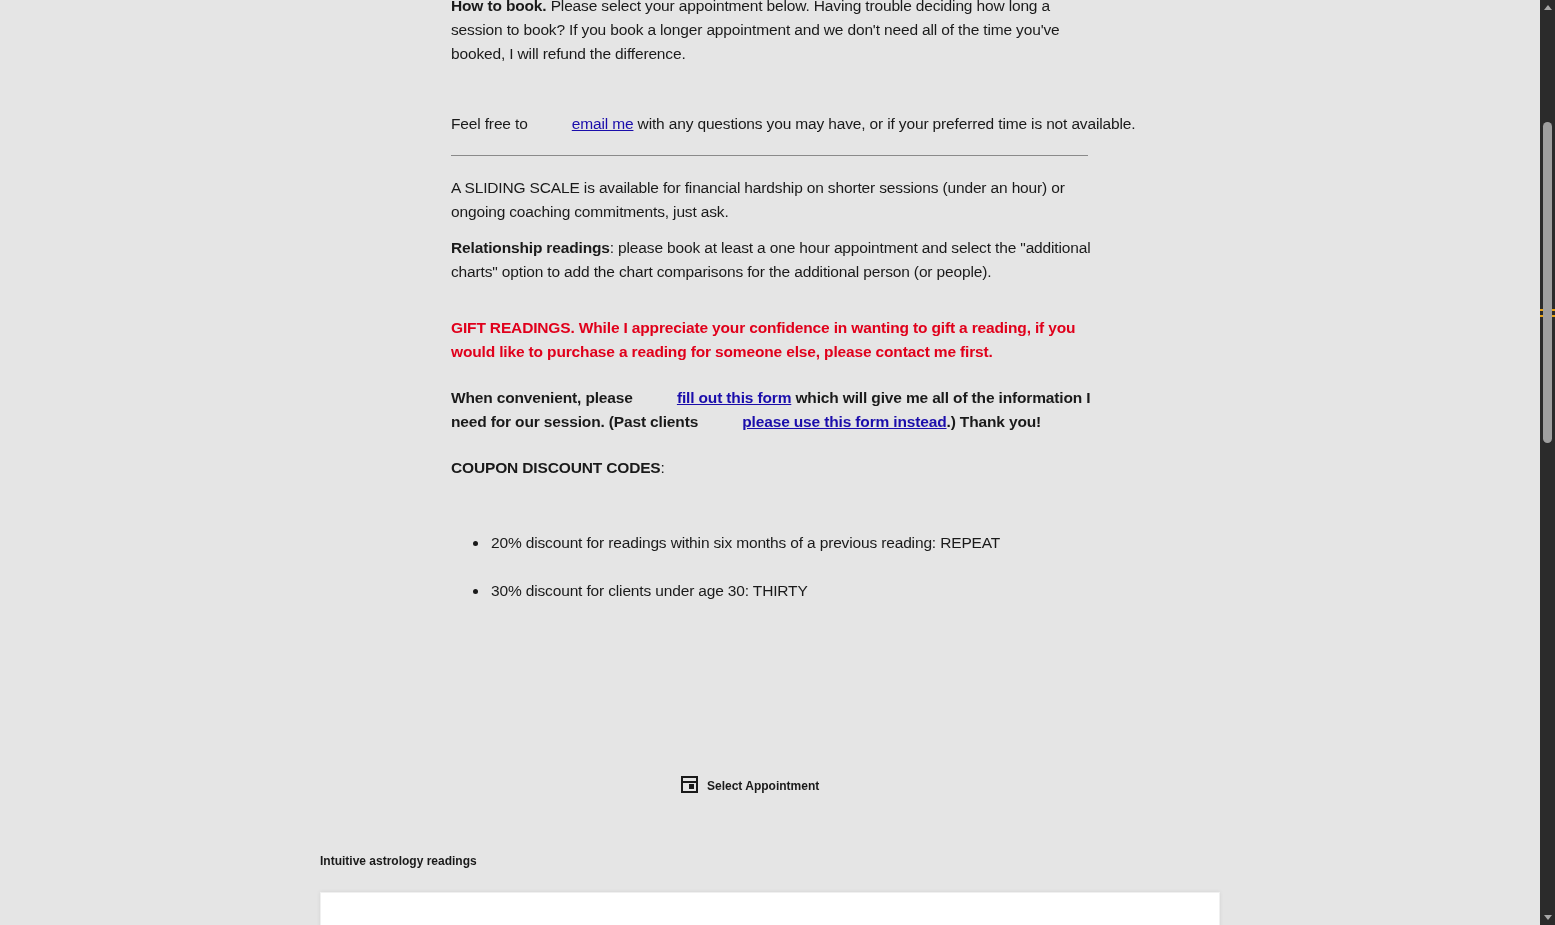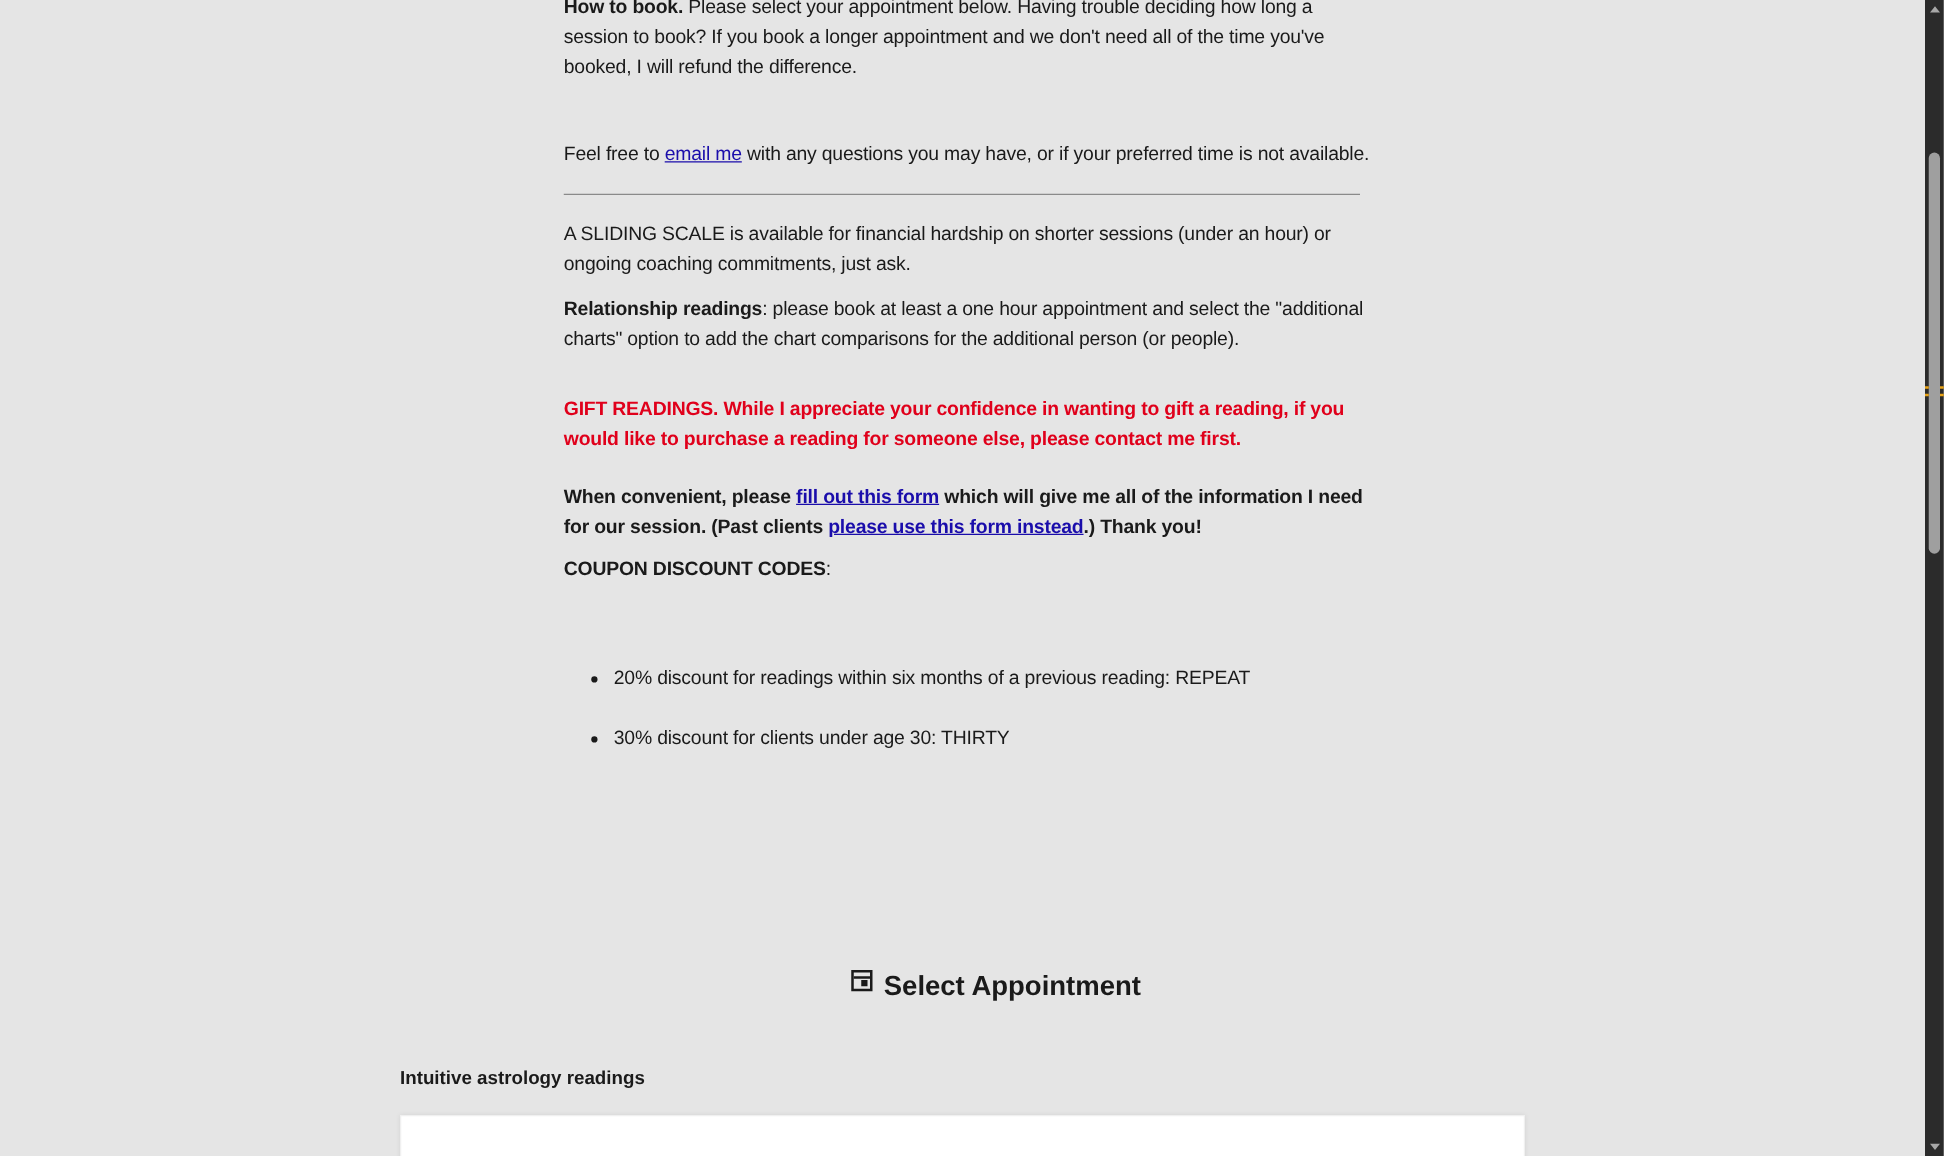--- a/index.html
+++ b/index.html
@@ -22,36 +22,36 @@
     .content {
       position: absolute;
       left: 451px;
       top: -6px;
       width: 640px;
       font-size: 15.5px;
       line-height: 24px;
       letter-spacing: -0.15px;
     }
     .content p { margin: 0; }
-    .content a { color: #1a0dab; text-decoration: underline; }
+    .content a { color: #1a0dab; text-decoration: underline; margin-left: 40px; }
     .content b { font-weight: bold; }
     .p-howto { position: absolute; top: 0; left: 0; width: 640px; }
     .p-email { position: absolute; top: 118px; left: 0; width: 640px; white-space: nowrap; }
     .divider {
       position: absolute; top: 161px; left: 0; width: 637px;
       height: 0; border-top: 1px solid #8a8a8a;
     }
     .p-sliding { position: absolute; top: 182px; left: 0; width: 640px; }
     .p-relationship { position: absolute; top: 242px; left: 0; width: 640px; }
     .p-gift {
       position: absolute; top: 322px; left: 0; width: 640px;
       color: #e0001b; font-weight: bold;
     }
     .p-form { position: absolute; top: 392px; left: 0; width: 640px; font-weight: bold; }
-    .p-coupon-head { position: absolute; top: 450px; left: 0; font-weight: bold; }
+    .p-coupon-head { position: absolute; top: 462px; left: 0; font-weight: bold; }
     .p-coupon-head .colon { font-weight: normal; }
     .coupon-list {
       position: absolute; top: 537px; left: 0; width: 600px;
       list-style: none;
     }
     .coupon-list li {
       position: relative;
       padding-left: 40px;
       margin-bottom: 24px;
     }
@@ -59,39 +59,39 @@
       position: absolute; left: 22px; top: 10px;
       width: 5px; height: 5px; border-radius: 50%;
       background: #1a1a1a;
     }
     .hl-orange { background: #ff9632; padding: 0 0px; }
     .hl-yellow { background: #ffff00; }
 
     .select-appt {
       position: absolute;
       top: 776px; left: 681px;
-      display: flex; align-items: flex-start; gap: 9px;
-      font-size: 22px; font-weight: bold; color: #1a1a1a;
+      display: flex; align-items: flex-end; gap: 9px;
+      font-size: 12px; font-weight: bold; color: #1a1a1a;
       cursor: pointer;
     }
     .cal-icon {
       width: 17px; height: 17px; position: relative;
       border: 2px solid #1a1a1a;
     }
     .cal-icon::before {
       content: ""; position: absolute; left: 0; right: 0; top: 3px;
       border-top: 2px solid #1a1a1a;
     }
     .cal-icon::after {
       content: ""; position: absolute; right: 2px; bottom: 2px;
       width: 5px; height: 5px; background: #1a1a1a;
     }
     .category-title {
       position: absolute; top: 854px; left: 320px;
-      font-size: 15px; font-weight: bold; color: #1a1a1a;
+      font-size: 12px; font-weight: bold; color: #1a1a1a;
     }
     .card {
       position: absolute; top: 892px; left: 320px;
       width: 900px; height: 60px;
       background: #ffffff;
       border: 1px solid #f0f0f0;
       box-shadow: 0 0 4px rgba(0,0,0,0.08);
     }
 
     

